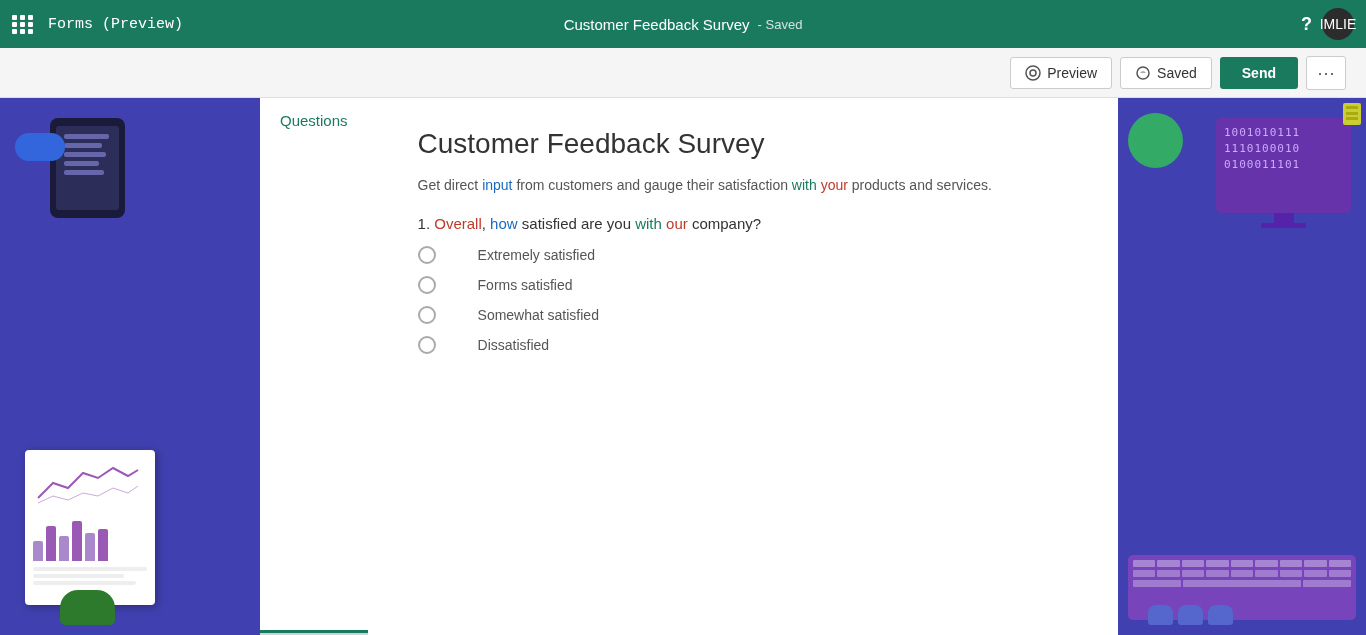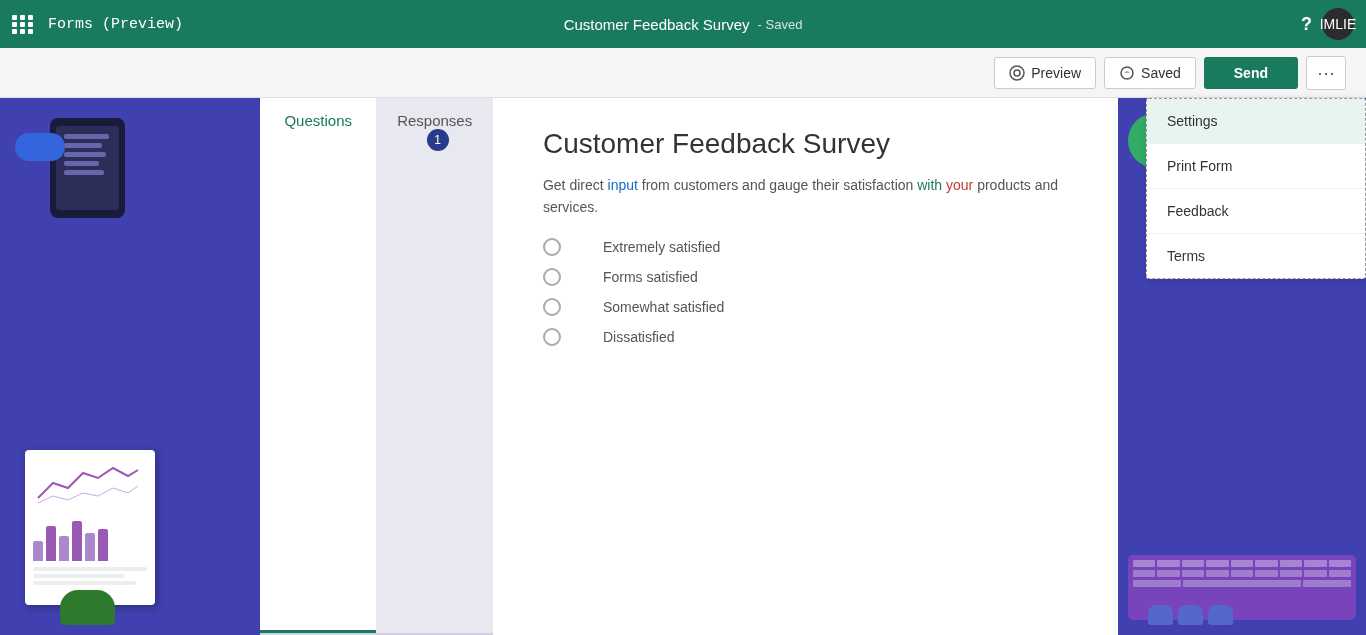--- a/index.html
+++ b/index.html
@@ -93,21 +93,21 @@
       border: 1px solid #ccc;
       border-radius: 3px;
       cursor: pointer;
       font-size: 14px;
       color: #333;
     }
     .send-btn {
       display: flex;
       align-items: center;
       gap: 6px;
-      padding: 8px 30px;
+      padding: 8px 22px;
       background: #1a7a5e;
       border: none;
       border-radius: 3px;
       cursor: pointer;
       font-size: 14px;
       color: white;
       font-weight: 600;
     }
     .more-btn {
       padding: 7px 10px;
@@ -293,26 +293,20 @@
     </svg>
     <span>Saved</span>
   </button>
   <button class="send-btn">
     <span>Send</span>
   </button>
   <button class="more-btn">
     <span>···</span>
   </button>
 
-  <div class="dropdown-menu">
-    <div class="dropdown-item active">Settings</div>
-    <div class="dropdown-item">Print Form</div>
-    <div class="dropdown-item">Feedback</div>
-    <div class="dropdown-item">Terms</div>
-  </div>
 </div>
 
 <div class="main-content">
 
   <div class="left-bg">
 
     <div style="position:absolute; top:20px; left:50px;">
 
       <div style="position:absolute; top:15px; left:-35px; width:50px; height:28px; background:#3366dd; border-radius:14px; z-index:1;"></div>
 
@@ -355,33 +349,32 @@
 
     <div style="position:absolute; bottom:10px; left:60px; width:55px; height:35px; background:#2d7a2d; border-radius:18px 18px 5px 5px;"></div>
   </div>
 
   <div class="form-panel">
 
     <div class="tabs">
       <div class="tab active">
         <span>Questions</span>
       </div>
-      <div class="tab">
-        <span>Responses</span>
-        <span class="tab-badge">1</span>
-      </div>
     </div>
 
     <div class="form-content">
       <h1 class="form-title">Customer Feedback Survey</h1>
       <p class="form-description">
         Get direct <span style="color:#1a6abf;">input</span> from customers and gauge their satisfaction <span style="color:#1a7a5e;">with</span> <span style="color:#c0392b;">your</span> products and services.
       </p>
 
       <div class="question-block">
+        <p class="question-text">
+          <span>1. </span><span style="color:#c0392b;">Overall</span>, <span style="color:#1a6abf;">how</span> satisfied are you <span style="color:#1a7a5e;">with</span> <span style="color:#c0392b;">our</span> company?
+        </p>
 
         <div class="radio-option">
           <div class="radio-circle"></div>
           <span class="radio-label">Extremely satisfied</span>
         </div>
         <div class="radio-option">
           <div class="radio-circle"></div>
           <span class="radio-label">Forms satisfied</span>
         </div>
         <div class="radio-option">

